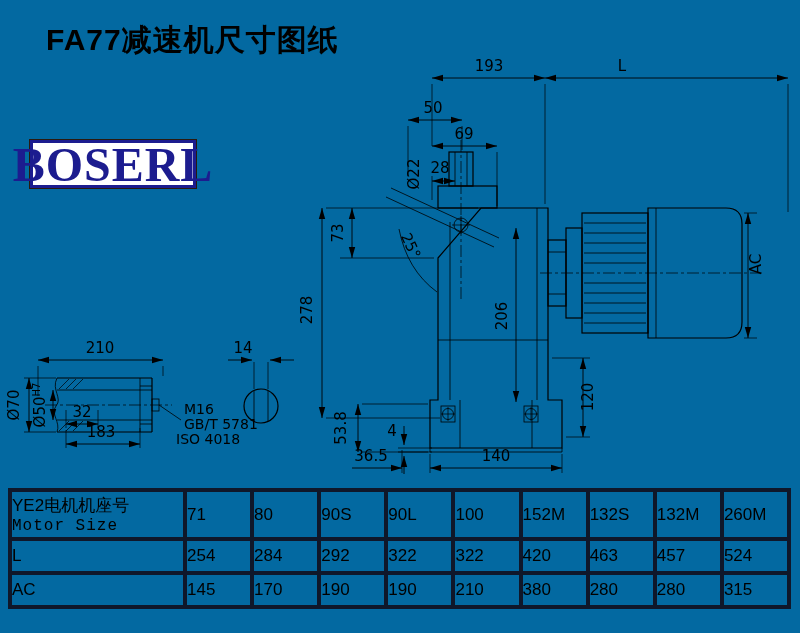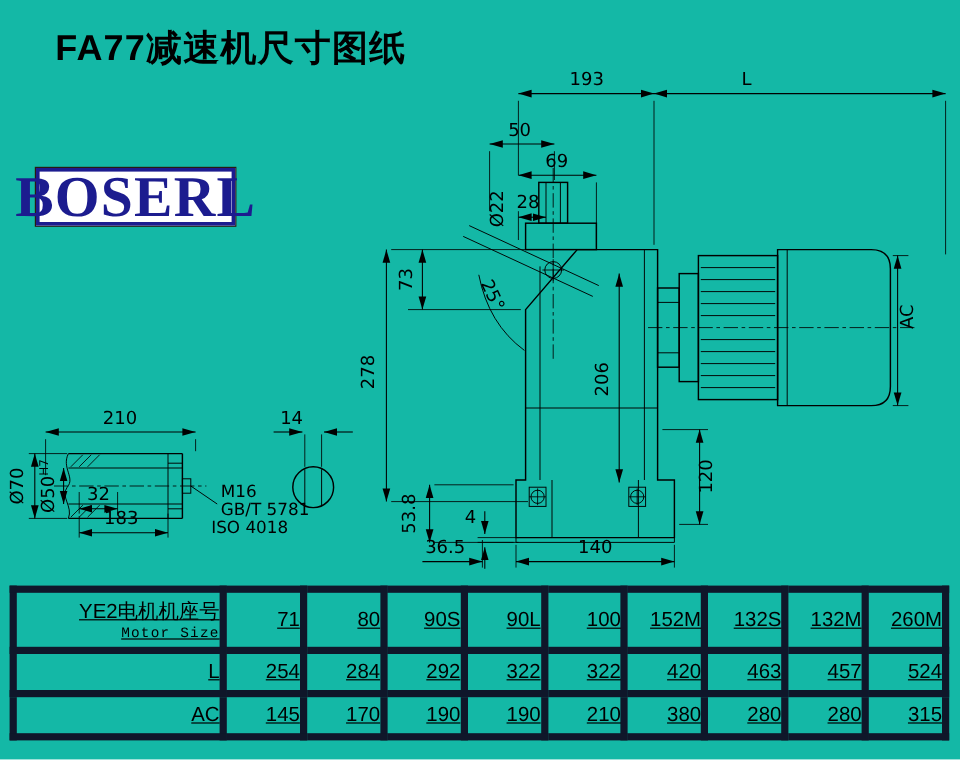--- a/index.html
+++ b/index.html
@@ -1,40 +1,40 @@
 <!DOCTYPE html>
 <html><head>
 <meta charset="utf-8">
 <style>
   html,body { margin:0; padding:0; background:#ffffff; }
-  .page { position:relative; width:800px; height:633px; background:#14b8a6; overflow:hidden;
+  .page { position:relative; width:800px; height:633px; background:#0369a1; overflow:hidden;
           font-family:"Liberation Sans", sans-serif; color:#000; }
   .title { position:absolute; left:46px; top:20px; font-size:30px; font-weight:700;
            letter-spacing:1px; }
   .logo { position:absolute; left:30px; top:140px; width:160px; height:42px;
           border:3px solid #1c1c8f; box-shadow:0 0 0 1px #2a1a10; background:#fff;
           display:flex; align-items:center; justify-content:center; }
   .logo span { font-family:"Liberation Serif", serif; font-weight:700; font-size:48px;
                color:#1c1c8f; letter-spacing:1px; }
   svg.draw { position:absolute; left:0; top:0; }
   svg .s { stroke:#000; stroke-width:1.2; fill:none; }
   svg .t { stroke:#000; stroke-width:0.8; fill:none; }
   svg .h { stroke:#000; stroke-width:0.7; fill:none; }
   svg .d  { stroke:#000; stroke-width:0.9; fill:none; marker-start:url(#arr); marker-end:url(#arr); }
   svg .da { stroke:#000; stroke-width:0.9; fill:none; marker-end:url(#arr); }
   svg .c { stroke:#000; stroke-width:0.7; fill:none; stroke-dasharray:12 3 3 3; }
   svg text { font-family:"DejaVu Sans", sans-serif; font-size:15px; fill:#000; }
   svg text.sm { font-size:14px; }
   .size-table { position:absolute; left:8px; top:488px; width:783px;
                 border-collapse:collapse; table-layout:fixed; }
-  .size-table td { border:6px solid #0f172a; text-align:right; vertical-align:middle;
-                   font-size:17px; padding:0; height:30px;text-decoration:underline; }
+  .size-table td { border:4px solid #0f172a; text-align:left; vertical-align:middle;
+                   font-size:17px; padding:0; height:30px; }
   .size-table col.c0 { width:175px; }
   .size-table tr.hdr td { height:45px; }
-  .size-table .en { font-family:"Liberation Mono", monospace; font-size:12px; letter-spacing:1px; }
+  .size-table .en { font-family:"Liberation Mono", monospace; font-size:16px; letter-spacing:1px; }
   .size-table .cn { font-size:17px; }
 </style>
 </head>
 <body>
 
 <div class="page">
 
   <div class="title">FA77减速机尺寸图纸</div>
 
   <div class="logo">

